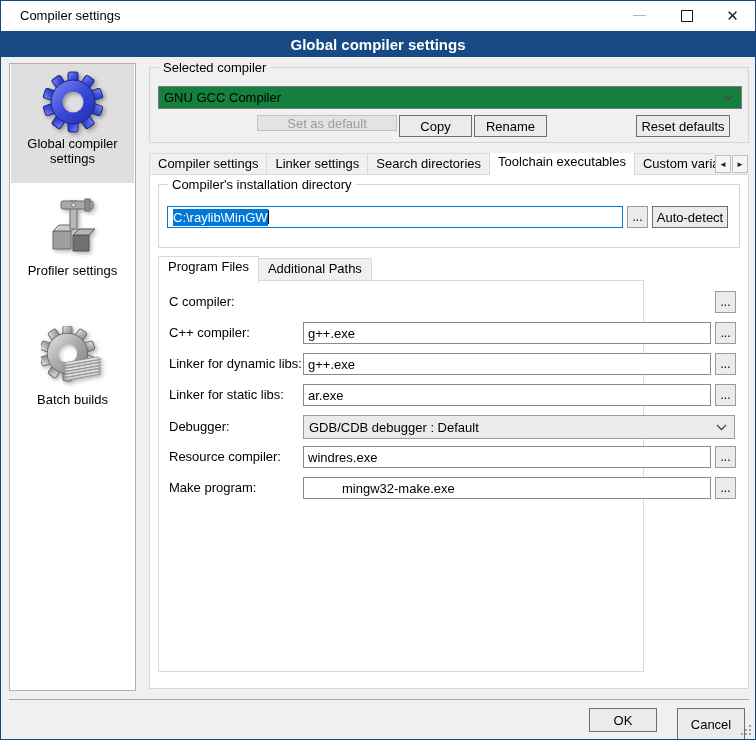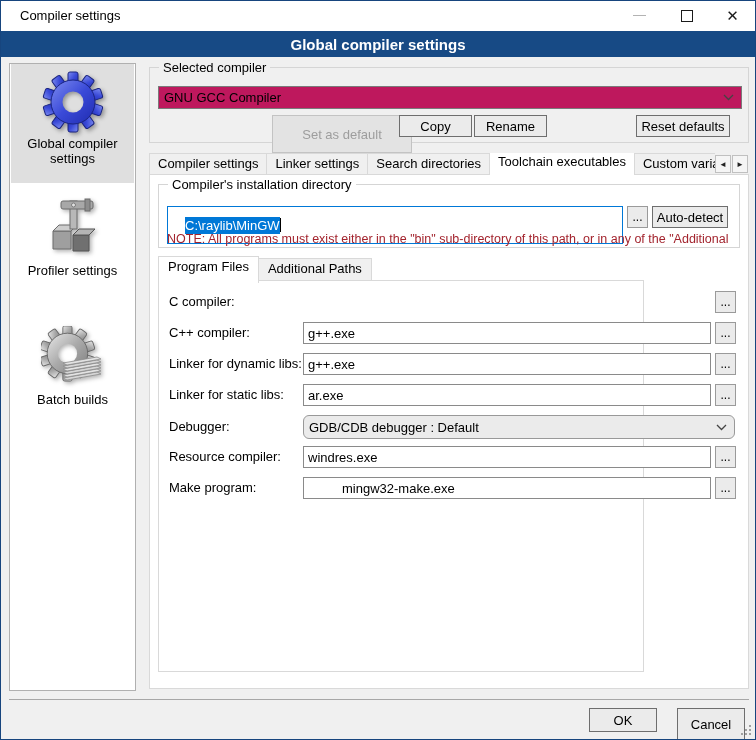--- a/index.html
+++ b/index.html
@@ -30,21 +30,21 @@
   .item1{top:127px;height:100px;}
   .item2{top:256px;height:100px;}
 
   
   .groupbox{position:absolute;border:1px solid #d5d5d5;box-sizing:border-box;}
   .group-label{position:absolute;top:-8px;left:9px;padding:0 4px;font-size:13px;}
   .gl-gray{background:#f0f0f0;}
   .gl-white{background:#fff;}
 
   
-  .combo{background:#be185d;border:1px solid #7a7a7a;box-sizing:border-box;display:flex;align-items:center;padding-left:5px;position:absolute;}
+  .combo{background:#15803d;border:1px solid #7a7a7a;box-sizing:border-box;display:flex;align-items:center;padding-left:5px;position:absolute;}
   .combo .chev{margin-left:auto;margin-right:7px;}
   .combo.gray{background:#ebebeb;border-color:#999;}
 
   
   .btn{position:absolute;background:#ebebeb;border:1px solid #6e6e6e;box-sizing:border-box;display:flex;align-items:center;justify-content:center;font-size:13px;cursor:default;}
   .btn.disabled{background:#e3e3e3;border-color:#c3c3c3;color:#9d9d9d;}
   .btn.small{font-size:12px;}
 
   
   .tabstrip{position:absolute;left:148px;top:150px;width:600px;height:24px;}
@@ -54,39 +54,39 @@
   .tab.active{background:#fff;margin-top:-2px;height:25px;border-bottom:none;position:relative;z-index:3;}
   .tab-arrow{position:absolute;top:4px;width:16px;height:18px;background:#f5f5f5;border:1px solid #c0c0c0;box-sizing:border-box;font-size:8px;display:flex;align-items:center;justify-content:center;color:#222;}
   .arrow-left{left:566px;}
   .arrow-right{left:583px;}
 
   
   .tabpage{position:absolute;left:148px;top:173px;width:600px;height:515px;background:#fff;border:1px solid #d9d9d9;box-sizing:border-box;z-index:2;}
 
   
   .inst-group{left:8px;top:9px;width:582px;height:64px;}
-  .path-input{position:absolute;left:8px;top:21px;width:456px;height:38px;border:1px solid #0078d7;box-sizing:border-box;background:#fff;display:flex;align-items:center;padding-left:17px;font-size:13px;overflow:hidden;white-space:nowrap;text-align:right;}
+  .path-input{position:absolute;left:8px;top:21px;width:456px;height:22px;border:1px solid #0078d7;box-sizing:border-box;background:#fff;display:flex;align-items:center;padding-left:5px;font-size:13px;overflow:hidden;white-space:nowrap;text-align:right;}
   .sel-text{background:#0078d7;color:#fff;padding:1px 0;}
   .caret{display:inline-block;width:0;height:14px;border-left:1px solid #000;margin-left:0;}
   .inst-browse{left:468px;top:21px;width:21px;height:22px;border-color:#9a9a9a;}
   .autodetect{left:493px;top:21px;width:76px;height:22px;}
   .note-text{position:absolute;left:8px;top:47px;width:566px;color:#a3242e;font-size:12.5px;white-space:nowrap;overflow:hidden;}
 
   
   .subtabs{position:absolute;left:8px;top:83px;height:23px;display:flex;}
   .subtab{height:19px;border:1px solid #d9d9d9;background:#f0f0f0;padding:2px 9px 0 9px;font-size:13px;}
   .subtab.active{background:#fff;margin-top:-2px;height:24px;border-bottom:none;position:relative;z-index:3;}
   .subtab + .subtab{border-left:none;}
 
   
   .subpage{position:absolute;left:8px;top:105px;width:486px;height:392px;background:#fff;border:1px solid #d9d9d9;box-sizing:border-box;z-index:2;}
   .frow-label{position:absolute;left:10px;font-size:13px;}
   .frow-input{position:absolute;left:144px;width:408px;height:22px;border:1px solid #8a8a8a;box-sizing:border-box;background:#fff;font-family:"Liberation Sans",sans-serif;font-size:13px;padding:0 0 0 4px;outline:none;}
   .frow-browse{left:556px;width:21px;height:22px;border-color:#9a9a9a;}
-  .frow-combo{left:144px;width:432px;height:24px;font-size:13px;border-radius:6px;}
+  .frow-combo{left:144px;width:432px;height:24px;font-size:13px;}
 
   
   .footer-line{position:absolute;left:8px;top:698px;width:740px;border-top:1px solid #a7a7a7;}
   .ok-btn{left:588px;top:707px;width:68px;height:24px;}
   .cancel-btn{left:676px;top:707px;width:68px;height:32px;}
   .resize-grip{position:absolute;right:3px;bottom:3px;width:12px;height:12px;}
 
   .chevsvg{display:block;}
 </style>
 </head>
@@ -190,21 +190,21 @@
   <div class="groupbox" style="left:148px;top:66px;width:600px;height:76px;">
     <span class="group-label gl-gray">Selected compiler</span>
     <div class="combo" style="left:8px;top:18px;width:584px;height:23px;">
       <span>GNU GCC Compiler</span>
       <span class="chev">
         <svg class="chevsvg" width="11" height="7">
             <polyline points="1,1 5.5,5.5 10,1" fill="none" stroke="#444" stroke-width="1.3"></polyline>
           </svg>
       </span>
     </div>
-    <div class="btn disabled" style="left:122px;top:47px;width:140px;height:38px;">Set as default</div>
+    <div class="btn disabled" style="left:107px;top:47px;width:140px;height:16px;">Set as default</div>
     <div class="btn" style="left:249px;top:47px;width:73px;height:22px;">Copy</div>
     <div class="btn" style="left:324px;top:47px;width:73px;height:22px;">Rename</div>
     <div class="btn disabled" style="left:399px;top:47px;width:73px;height:22px;margin-top:48px;">Delete</div>
     <div class="btn" style="left:486px;top:47px;width:94px;height:22px;">Reset defaults</div>
   </div>
 
   <div class="tabstrip">
     <div class="tabs-row">
       <div class="tab">Compiler settings</div>
       <div class="tab">Linker settings</div>
@@ -220,21 +220,20 @@
   <div class="tabpage">
 
     <div class="groupbox inst-group">
       <span class="group-label gl-white">Compiler's installation directory</span>
       <div class="path-input">
         <span class="sel-text">C:\raylib\MinGW</span>
           <span class="caret"></span>
       </div>
       <div class="btn small inst-browse">...</div>
       <div class="btn autodetect">Auto-detect</div>
-      <div class="note-text">NOTE: All programs must exist either in the "bin" sub-directory of this path, or in any of the "Additional</div>
     </div>
 
     <div class="subtabs">
       <div class="subtab active">Program Files</div>
       <div class="subtab">Additional Paths</div>
     </div>
 
     <div class="subpage">
 
       <div class="frow-label" style="top:13px;">C compiler:</div>

